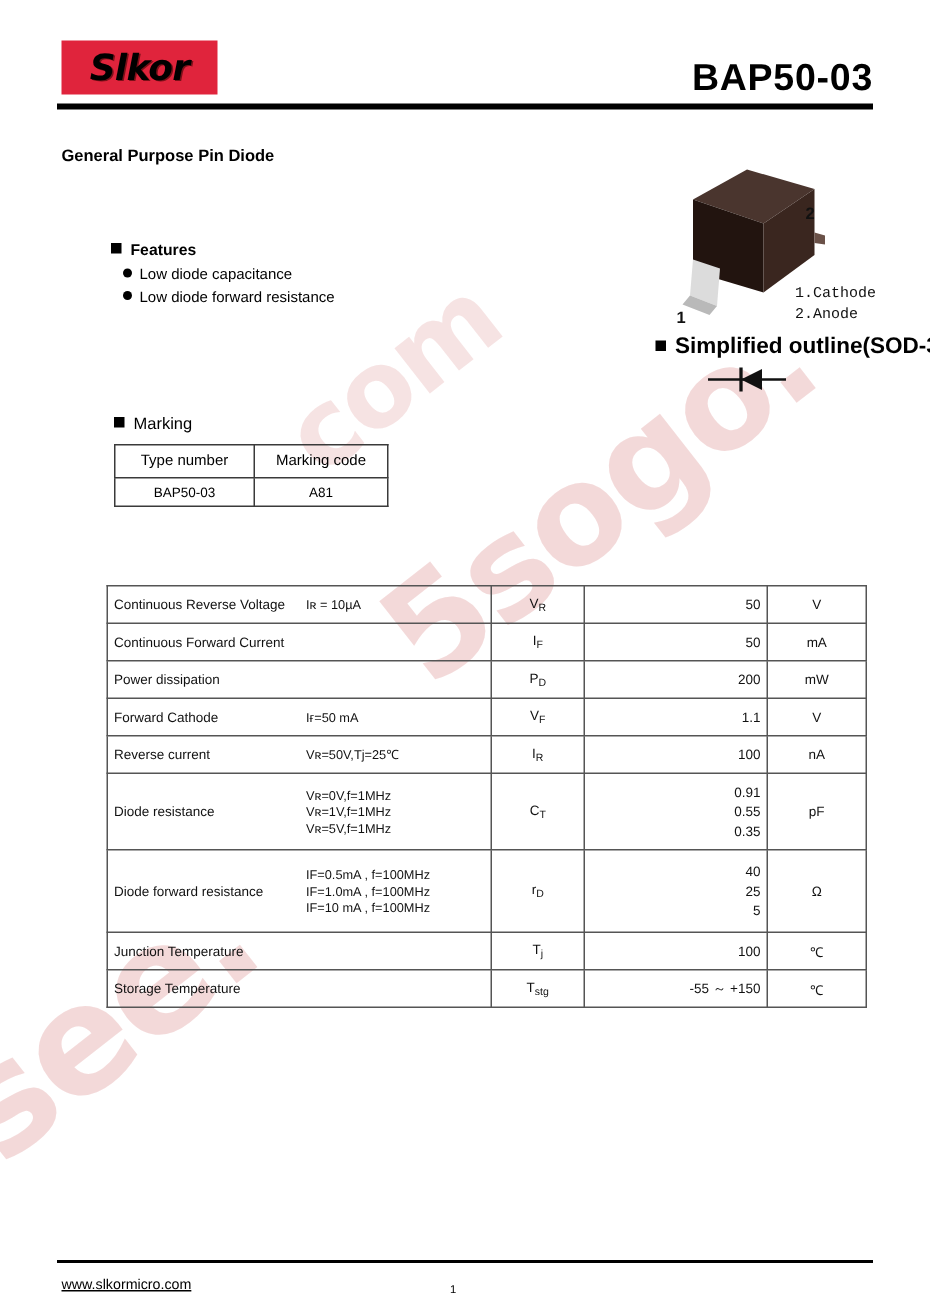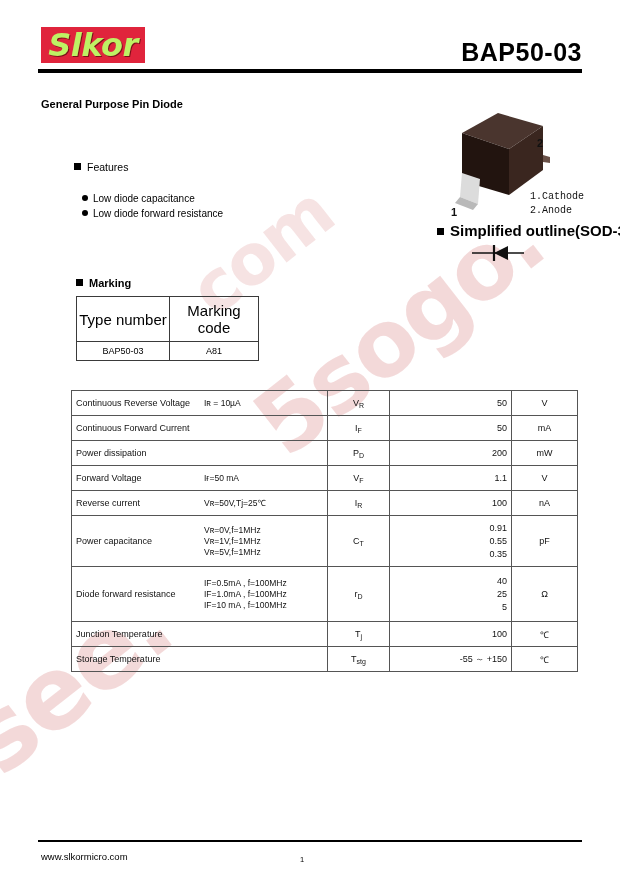--- a/index.html
+++ b/index.html
@@ -76,23 +76,23 @@
     position: absolute;
     left: 0;
     top: 0;
     width: 104px;
     height: 36px;
     line-height: 36px;
     text-align: center;
     font-family: "DejaVu Sans", sans-serif;
     font-style: italic;
     font-weight: bold;
-    font-size: 32px;
+    font-size: 24px;
     letter-spacing: -0.5px;
-    color: #bef264;
+    color: #000000;
     text-shadow: 1px 1px 0 #7a1018;
   }
   .part-title {
     position: absolute;
     right: 38px;
     top: 38px;
     font-size: 25px;
     font-weight: bold;
     letter-spacing: 0.5px;
     z-index: 10;
@@ -113,21 +113,21 @@
     left: 41px;
     top: 98px;
     font-size: 11px;
     font-weight: bold;
     z-index: 10;
   }
 
   .sq-head {
     position: absolute;
     font-size: 11px;
-    font-weight: bold;
+    font-weight: normal;
     z-index: 10;
   }
   .sq-head .sq,
   .blk-sq {
     display: inline-block;
     width: 7px;
     height: 7px;
     background: #000;
     margin-right: 6px;
     vertical-align: 1px;
@@ -135,22 +135,22 @@
 
   
   .features {
     position: absolute;
     left: 74px;
     top: 161px;
     z-index: 10;
   }
   .feat-title {
     font-size: 10.5px;
-    font-weight: normal;
-    margin-bottom: 20px;
+    font-weight: bold;
+    margin-bottom: 5px;
   }
   .feat-item {
     font-size: 10px;
     margin-bottom: 4px;
     padding-left: 8px;
     white-space: nowrap;
   }
   .dot {
     display: inline-block;
     width: 6px;
@@ -211,21 +211,21 @@
     background: transparent;
   }
   .mark-tbl td {
     border: 1px solid #3a3a3a;
     font-size: 9px;
     text-align: center;
     padding: 4px 2px;
   }
   .mark-tbl td.c1 { width: 88px; }
   .mark-tbl td.c2 { width: 84px; }
-  .mark-tbl tr.hdr td { font-size: 15px; padding: 5px 2px; }
+  .mark-tbl tr.hdr td { font-size: 10px; padding: 5px 2px; }
 
   
   .ratings-note {
     position: absolute;
     left: 78px;
     top: 373px;
     font-size: 9px;
     z-index: 10;
   }
 
@@ -287,20 +287,21 @@
     height: 2px;
     background: #000;
     z-index: 10;
   }
   .footer-url {
     position: absolute;
     left: 41px;
     top: 851px;
     font-size: 9.5px;
     z-index: 10;
+    text-decoration: underline;
   }
   .footer-page {
     position: absolute;
     left: 300px;
     top: 855px;
     font-size: 7.5px;
     z-index: 10;
   }
 </style>
 </head>
@@ -418,21 +419,21 @@
         </div>
       </td>
       <td class="col-symbol"><span>P</span><sub>D</sub></td>
       <td class="col-value">200</td>
       <td class="col-units">mW</td>
     </tr>
 
     <tr class="body">
       <td class="col-param">
         <div class="pcell">
-          <span class="pname">Forward Voltage</span>
+          <span class="pname">Forward Cathode</span>
           <span class="pcond">Iғ=50 mA</span>
         </div>
       </td>
       <td class="col-symbol"><span>V</span><sub>F</sub></td>
       <td class="col-value">1.1</td>
       <td class="col-units">V</td>
     </tr>
 
     <tr class="body">
       <td class="col-param">
@@ -442,21 +443,21 @@
         </div>
       </td>
       <td class="col-symbol"><span>I</span><sub>R</sub></td>
       <td class="col-value">100</td>
       <td class="col-units">nA</td>
     </tr>
 
     <tr class="tall">
       <td class="col-param">
         <div class="pcell">
-          <span class="pname">Power capacitance</span>
+          <span class="pname">Diode resistance</span>
           <span class="pcond">Vʀ=0V,f=1MHz
 Vʀ=1V,f=1MHz
 Vʀ=5V,f=1MHz</span>
         </div>
       </td>
       <td class="col-symbol"><span>C</span><sub>T</sub></td>
       <td class="col-value multi">0.91
 0.55
 0.35</td>
       <td class="col-units">pF</td>

